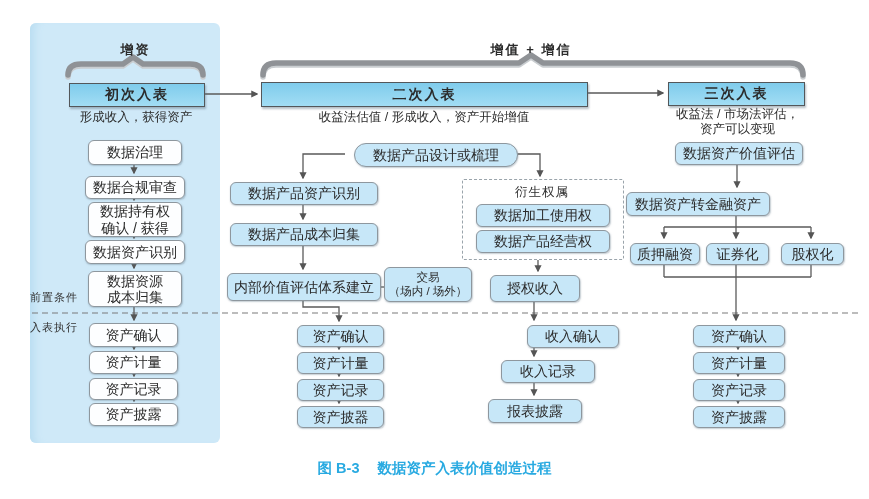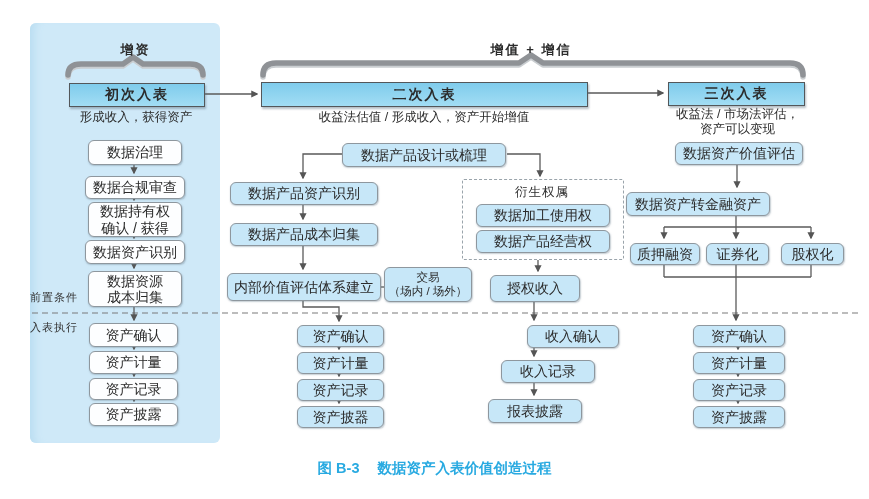--- a/index.html
+++ b/index.html
@@ -119,21 +119,21 @@
 确认 / 获得</div>
   <div class="box bw" style="left:85px;top:240px;width:98px;height:22px;">数据资产识别</div>
   <div class="box bw" style="left:88px;top:271px;width:92px;height:34px;">数据资源
 成本归集</div>
 
   <div class="box bw" style="left:89px;top:323px;width:87px;height:22px;">资产确认</div>
   <div class="box bw" style="left:89px;top:351px;width:87px;height:21px;">资产计量</div>
   <div class="box bw" style="left:89px;top:378px;width:87px;height:20px;">资产记录</div>
   <div class="box bw" style="left:89px;top:403px;width:87px;height:21px;">资产披露</div>
 
-  <div class="box bx" style="left:342px;top:143px;width:162px;height:22px;">数据产品设计或梳理</div>
+  <div class="box bx" style="left:354px;top:143px;width:162px;height:22px;border-radius:12px;">数据产品设计或梳理</div>
   <div class="box bx" style="left:230px;top:182px;width:146px;height:21px;">数据产品资产识别</div>
   <div class="box bx" style="left:230px;top:223px;width:146px;height:21px;">数据产品成本归集</div>
   <div class="box bx" style="left:227px;top:273px;width:152px;height:26px;">内部价值评估体系建立</div>
   <div class="box bx" style="left:384px;top:267px;width:86px;height:33px;font-size:11.5px;">交易
 （场内 / 场外）</div>
   <div class="box bx" style="left:297px;top:325px;width:85px;height:20px;">资产确认</div>
   <div class="box bx" style="left:297px;top:352px;width:85px;height:20px;">资产计量</div>
   <div class="box bx" style="left:297px;top:379px;width:85px;height:20px;">资产记录</div>
   <div class="box bx" style="left:297px;top:406px;width:85px;height:20px;">资产披器</div>
 

